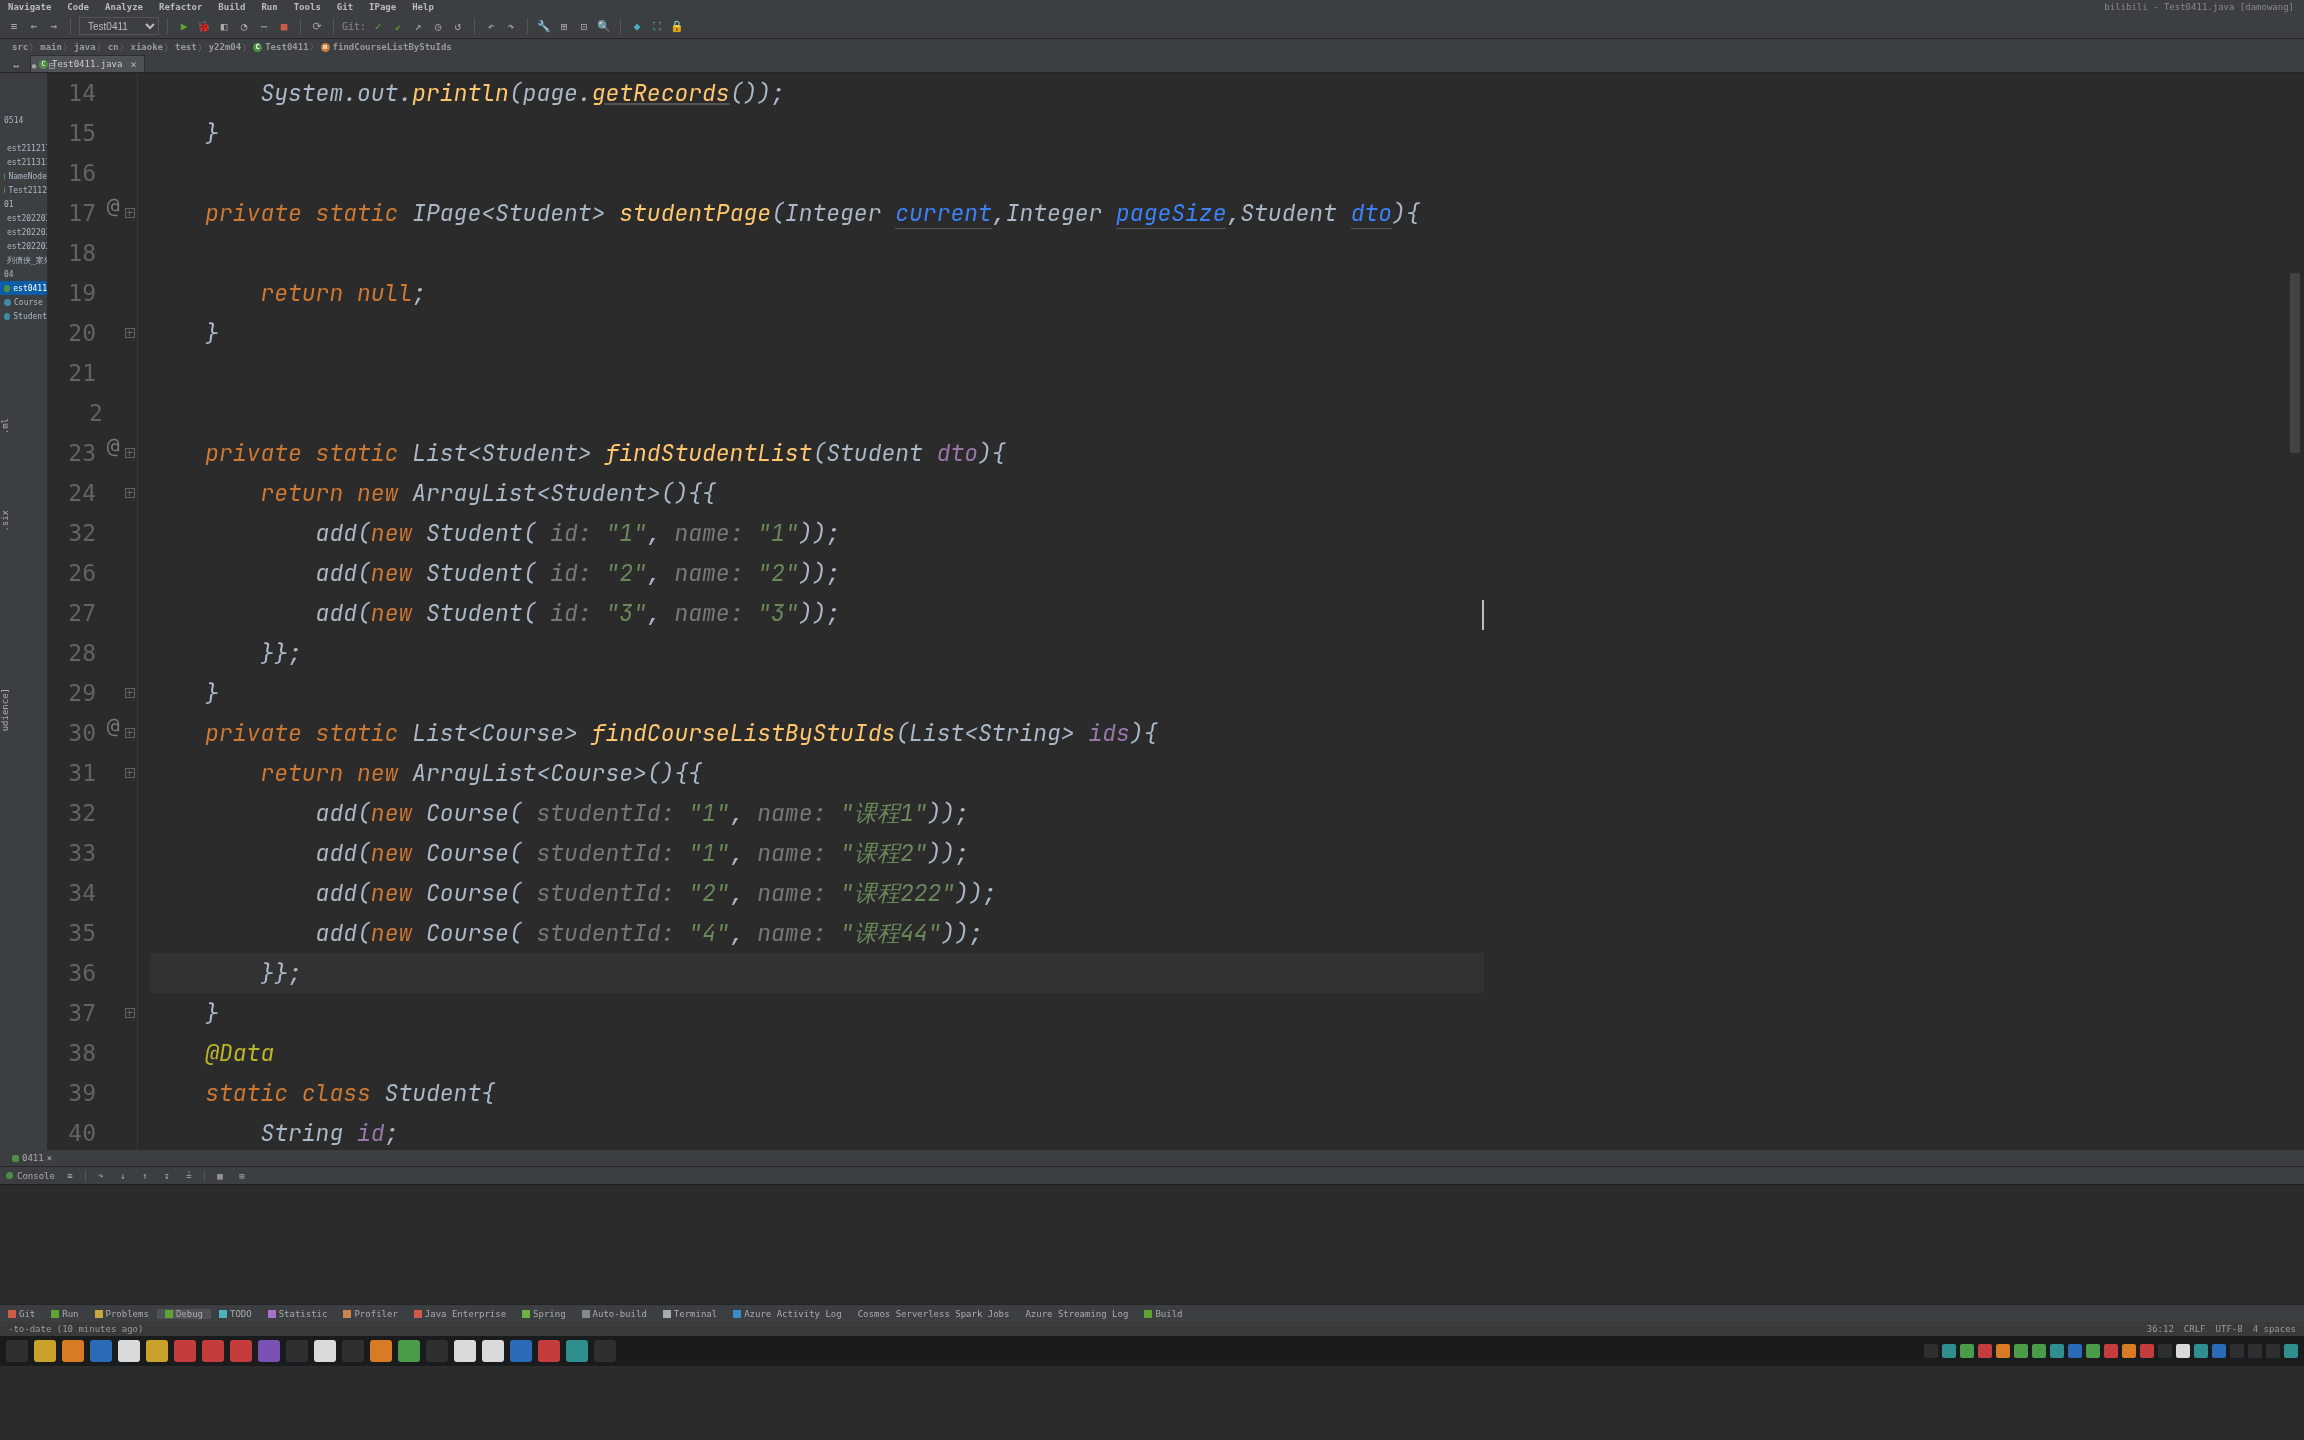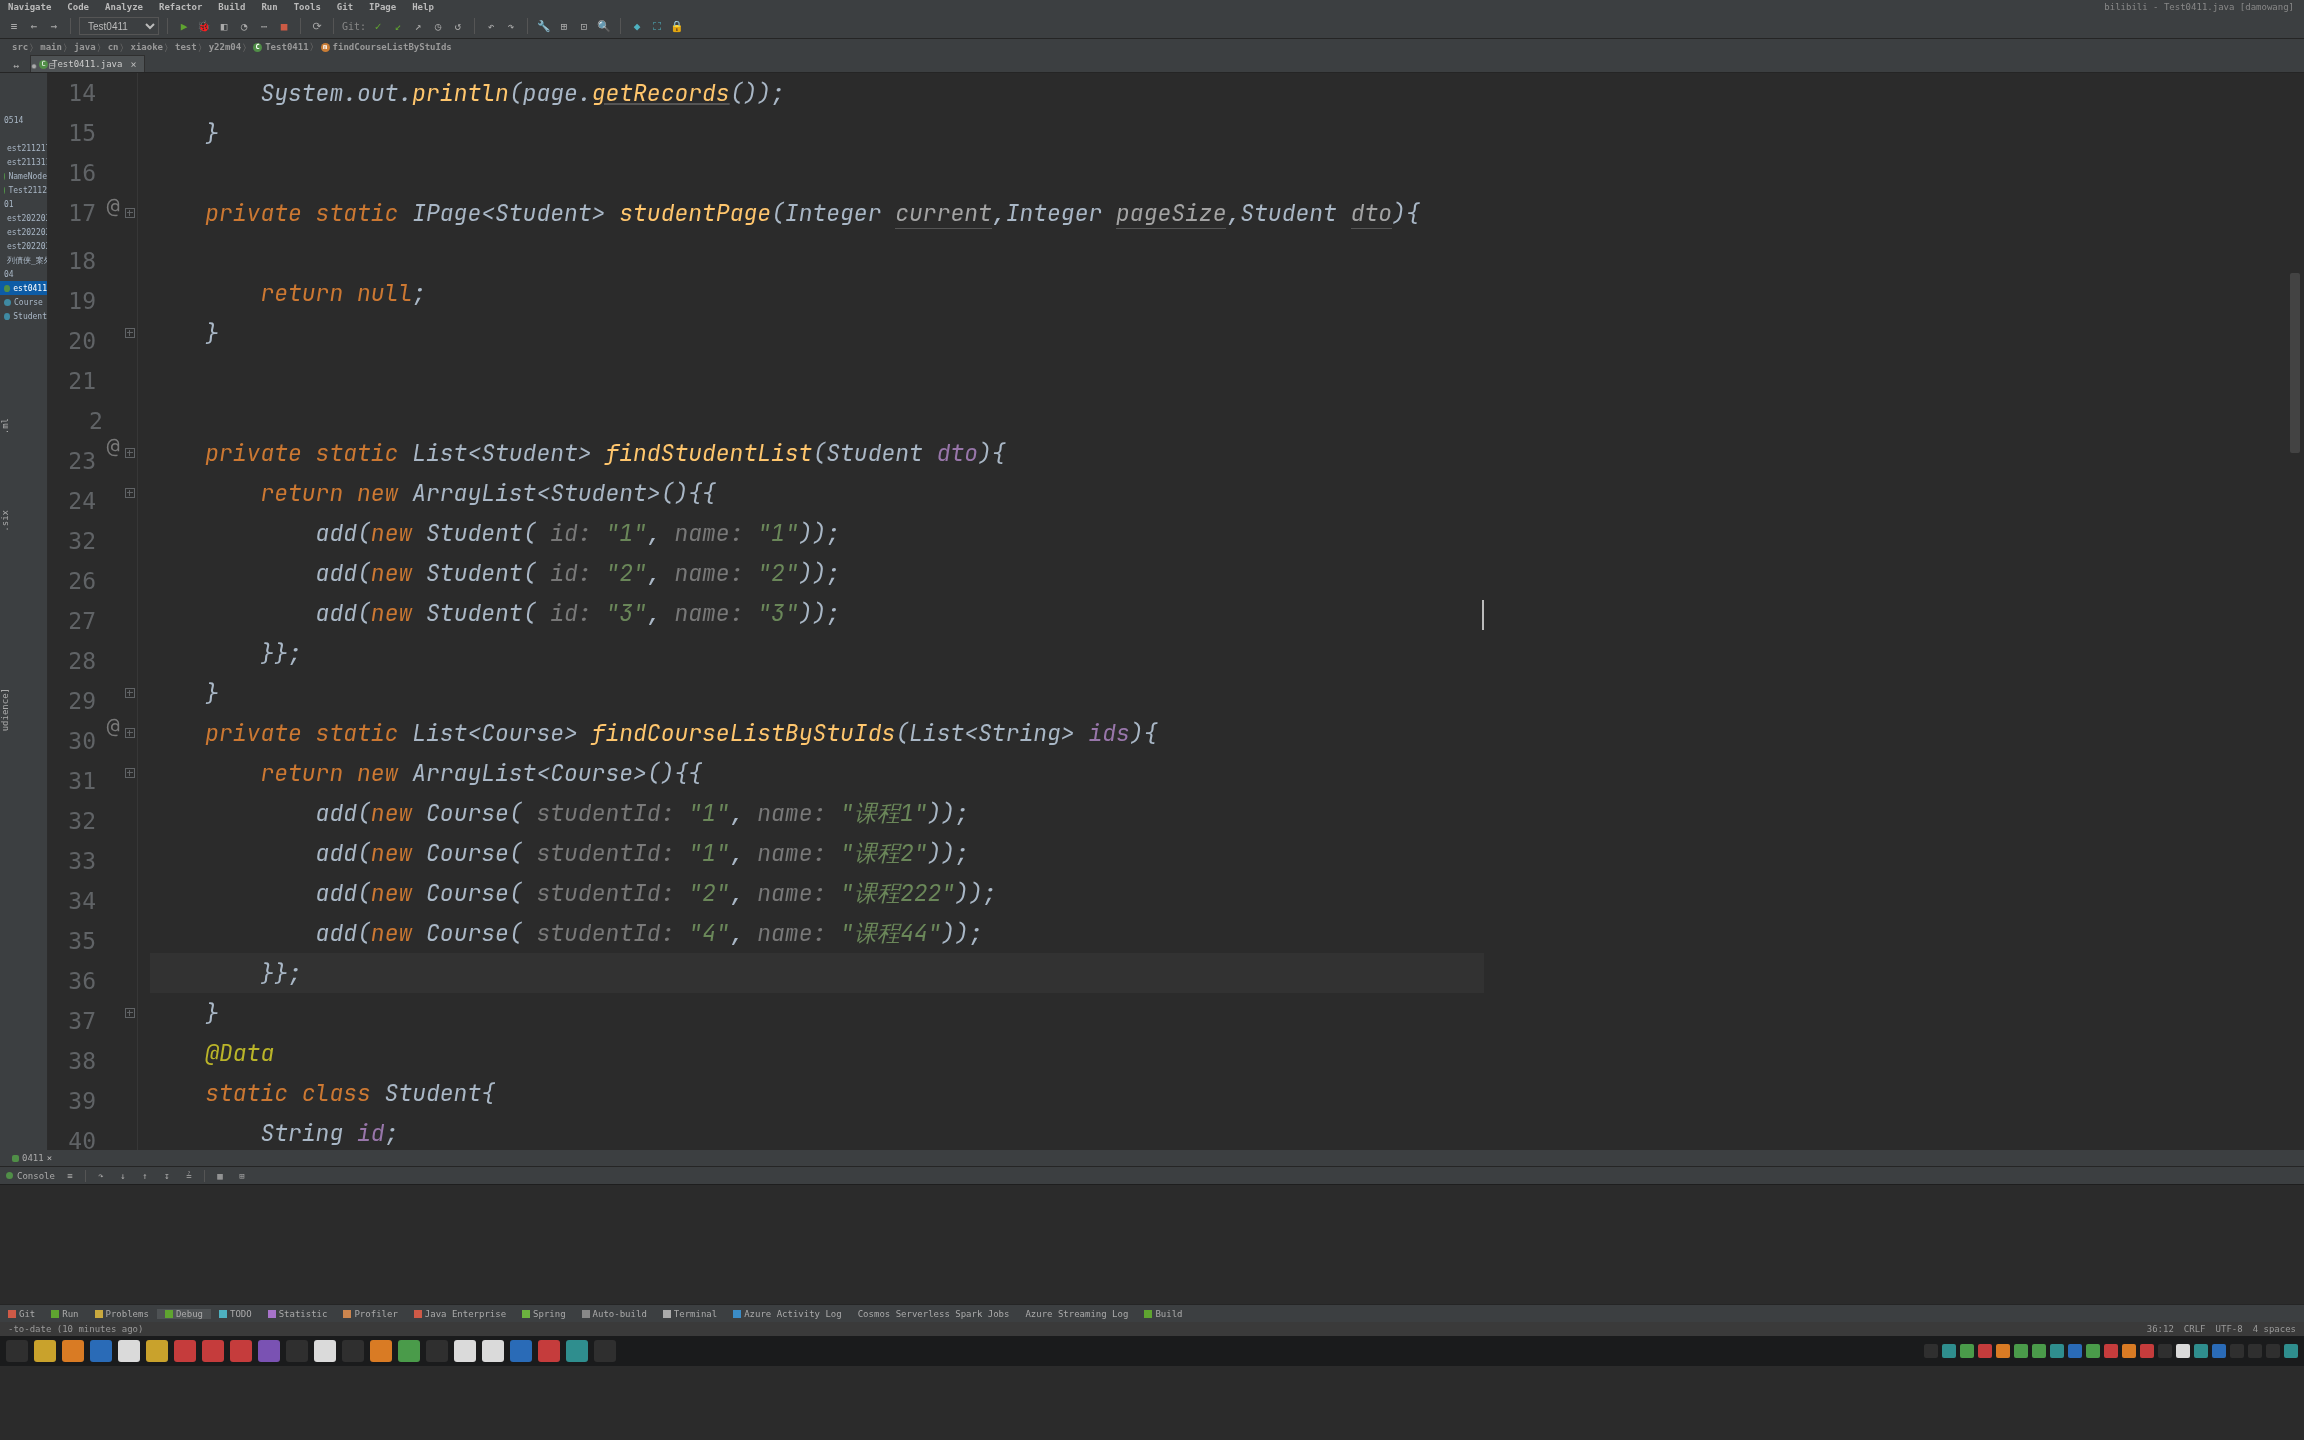--- a/index.html
+++ b/index.html
@@ -71,21 +71,21 @@
 #gutter-folds .fold.closed::before { content:""; position:absolute; left:3px; top:1px; width:1px; height:6px; background:#606366; }
 
 #code { font-size:23px; line-height:40px; white-space:pre; padding-left:12px; font-family:"JetBrains Mono",Menlo,monospace; font-style:italic; position:relative; }
 #code .line { height:40px; }
 #code .line.hl-current { background:#323232; }
 #code .caret { display:inline-block; width:2px; height:30px; background:#bbb; vertical-align:middle; margin-left:2px; }
 .kw   { color:#cc7832; }
 .str  { color:#6a8759; }
 .call { color:#ffc66d; }
 .type { color:#a9b7c6; }
-.param{ color:#a3a3a3; border-bottom:1px solid #555; }
+.param{ color:#3b82f6; border-bottom:1px solid #555; }
 .field{ color:#9876aa; }
 .ann  { color:#bbb529; }
 .hint { color:#787878; }
 .op   { color:#a9b7c6; }
 
 
 #scroll-bar { position:absolute; right:4px; top:200px; width:10px; height:180px; background:#4f4f4f; border-radius:2px; opacity:0.7; }
 
 
 #run-tab { height:16px; background:#3c3f41; display:flex; align-items:center; font-size:9px; color:#aaa; padding-left:6px; }
@@ -291,21 +291,21 @@
     <div class="v-tab" style="margin-top:60px">.six</div>
     <div class="v-tab" style="margin-top:140px">udience]</div>
   </div>
 
   <div id="editor">
     <div id="gutter-ln">
         <div style="height: 40px;">14</div>
         <div style="height: 40px;">15</div>
         <div style="height: 40px;">16</div>
         <div style="height: 40px;">17</div>
-        <div style="height: 40px; margin-top: 8px;">18</div>
+        <div style="height: 40px;">18</div>
         <div style="height: 40px;">19</div>
         <div style="height: 40px;">20</div>
         <div style="height: 40px;">21</div>
         <div style="height: 40px; padding-left: 41px;">22</div>
         <div style="height: 40px;">23</div>
         <div style="height: 40px;">24</div>
         <div style="height: 40px;">32</div>
         <div style="height: 40px;">26</div>
         <div style="height: 40px;">27</div>
         <div style="height: 40px;">28</div>

